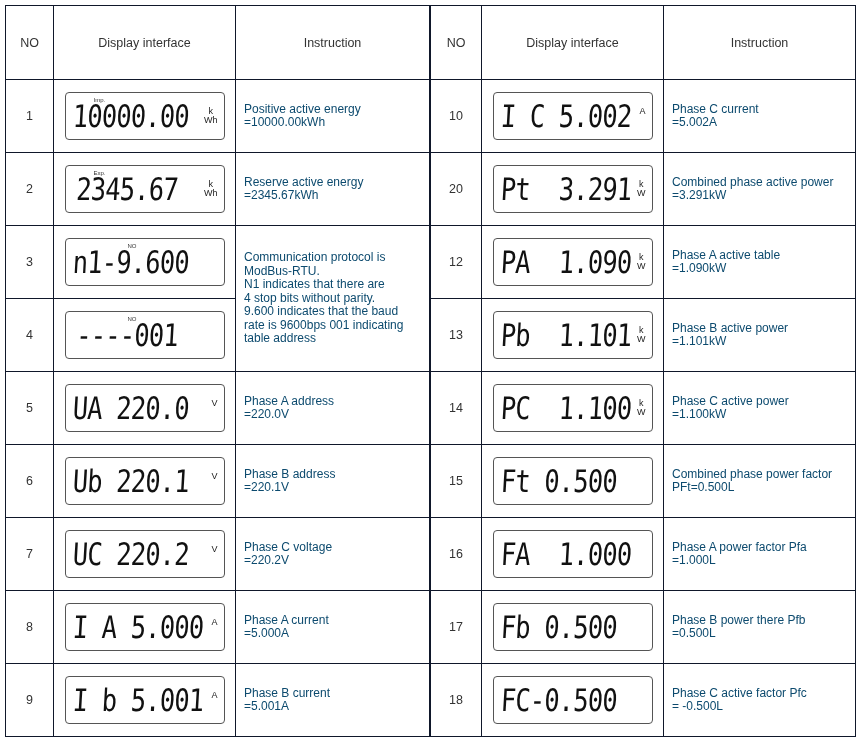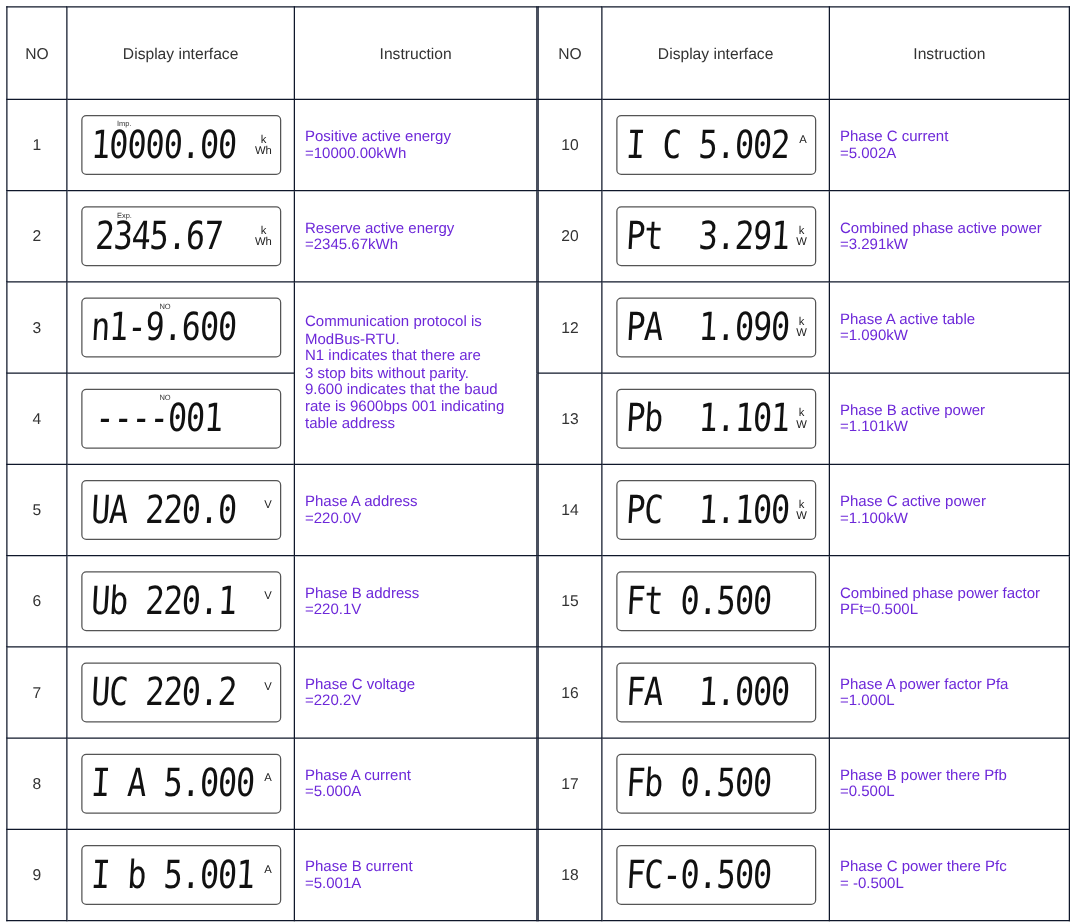--- a/index.html
+++ b/index.html
@@ -3,21 +3,21 @@
 <meta charset="utf-8">
 <style>
   html, body { margin:0; padding:0; background:#fff; }
   body { width:862px; height:738px; position:relative; overflow:hidden;
          font-family:"Liberation Sans", sans-serif; color:#222; }
   .tbl { position:absolute; top:5px; border-collapse:collapse; table-layout:fixed; }
   .tbl td, .tbl th { border:1px solid #0f172a; padding:0; vertical-align:middle; }
   .tbl th { font-weight:normal; font-size:12.5px; height:73px; text-align:center; color:#333; }
   .tbl td { height:72px; }
   .tbl .no { text-align:center; font-size:12.5px; color:#333; }
-  .tbl .ins { font-size:12px; line-height:13.5px; padding-left:8px; color:#6d28d9; white-space:pre-line; }
+  .tbl .ins { font-size:12px; line-height:13.5px; padding-left:8px; color:#0c4a6e; white-space:pre-line; }
   #left { left:5px; }
   #right { left:430px; }
   .lcdcell { text-align:center; }
   .lcd { display:inline-block; position:relative; width:160px; height:48px;
          border:1.3px solid #555; border-radius:4px; background:#fff;
          box-sizing:border-box; vertical-align:middle; }
   .lcd .val { position:absolute; left:6px; right:20px; bottom:6px;
               font-family:"DejaVu Sans Mono", monospace; font-size:31px;
               line-height:34px; letter-spacing:-1px; transform:scaleX(0.82) skewX(-4deg);
               transform-origin:left bottom; white-space:pre; color:#111; font-weight:normal; }
@@ -56,21 +56,21 @@
 Wh</span></div></td>
         <td class="ins">Reserve active energy
 =2345.67kWh</td>
       </tr>
       <tr>
         <td class="no">3</td>
         <td class="lcdcell"><div class="lcd"><span class="tag mid">NO</span><span class="val">n1-9.600</span></div></td>
         <td class="ins" rowspan="2">Communication protocol is
  ModBus-RTU.
 N1 indicates that there are
-3 stop bits without parity.
+4 stop bits without parity.
 9.600 indicates that the baud
 rate is 9600bps 001 indicating
 table address</td>
       </tr>
       <tr>
         <td class="no">4</td>
         <td class="lcdcell"><div class="lcd"><span class="tag mid">NO</span><span class="val">----001</span></div></td>
       </tr>
       <tr>
         <td class="no">5</td>
@@ -167,17 +167,17 @@
       </tr>
       <tr>
         <td class="no">17</td>
         <td class="lcdcell"><div class="lcd"><span class="val">Fb 0.500</span></div></td>
         <td class="ins">Phase B  power there Pfb
 =0.500L</td>
       </tr>
       <tr>
         <td class="no">18</td>
         <td class="lcdcell"><div class="lcd"><span class="val">FC-0.500</span></div></td>
-        <td class="ins">Phase C  power there Pfc
+        <td class="ins">Phase C  active factor Pfc
 = -0.500L</td>
       </tr>
     </tbody>
 </table>
 
 </body></html>

